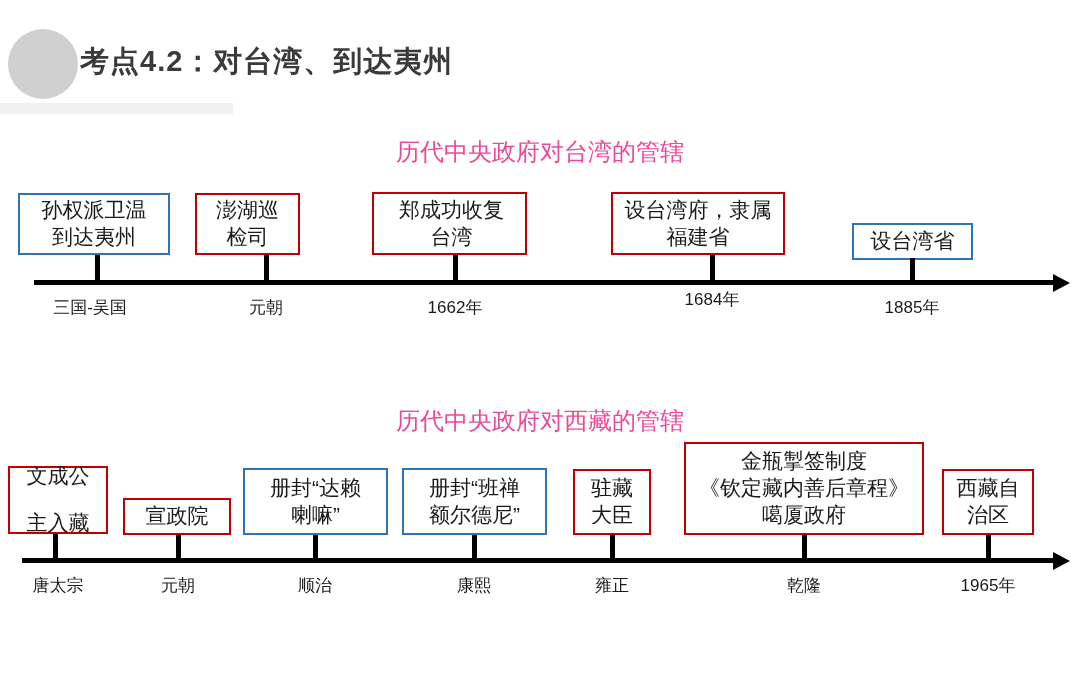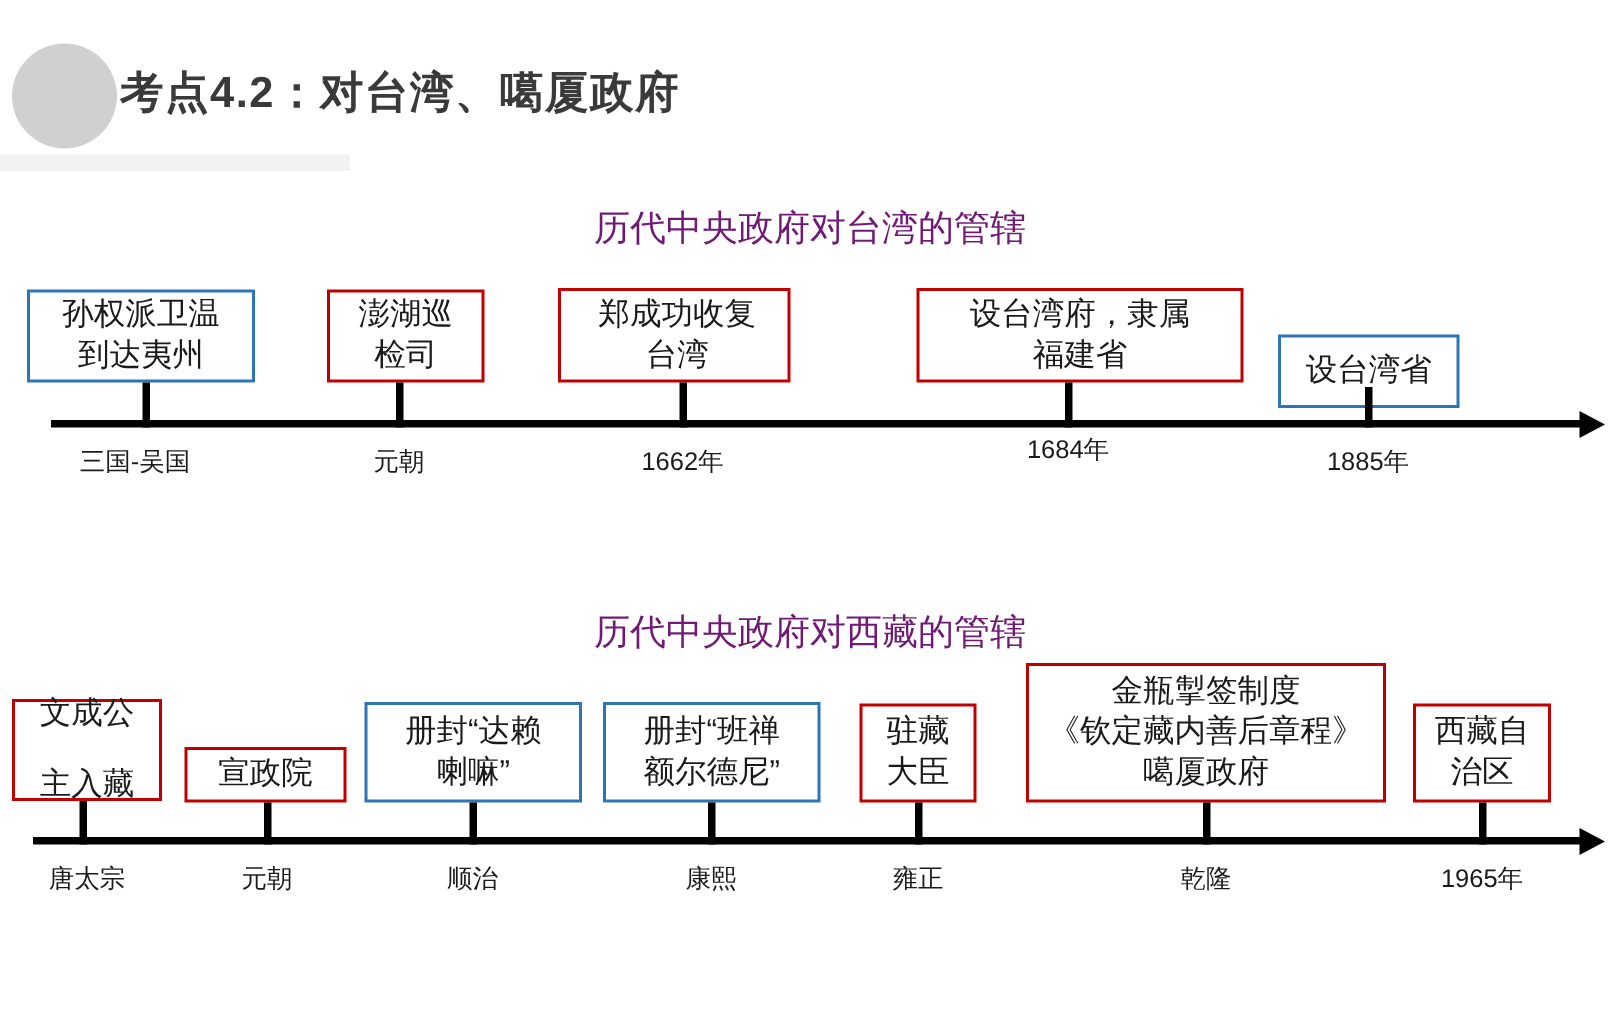--- a/index.html
+++ b/index.html
@@ -45,21 +45,21 @@
     color: #3a3a3a;
     white-space: nowrap;
   }
 
   
   .timeline-title {
     position: absolute;
     width: 1080px;
     text-align: center;
     font-size: 24px;
-    color: #701a75;
+    color: #ec4899;
     white-space: nowrap;
   }
   .axis {
     position: absolute;
     height: 5px;
     background: #000000;
   }
   .axis-arrow {
     position: absolute;
     width: 0; height: 0;
@@ -107,53 +107,53 @@
   #tl2-title { left: 0; top: 405px; }
   #tl2-axis  { left: 22px; top: 558px; width: 1034px; }
   #tl2-arrow { left: 1053px; top: 552px; }
 </style>
 </head>
 <body>
 
 <div id="header">
   <div id="header-band"></div>
   <div id="header-circle"></div>
-  <div id="header-title">考点4.2：对台湾、噶厦政府</div>
+  <div id="header-title">考点4.2：对台湾、到达夷州</div>
 </div>
 
 <div id="tl1">
   <div class="timeline-title" id="tl1-title">历代中央政府对台湾的管辖</div>
   <div class="axis" id="tl1-axis"></div>
   <div class="axis-arrow" id="tl1-arrow"></div>
   <div id="tl1-items">
       <div class="event-box blue" style="left: 18px; top: 193px; width: 152px; height: 62px;">
         <span class="ln">孙权派卫温</span>
         <span class="ln">到达夷州</span>
       </div>
       <div class="tick" style="left: 95px; top: 255px; height: 30px;"></div>
       <div class="axis-label" style="left: 90px; top: 296px;">三国-吴国</div>
-      <div class="event-box" style="left: 218px; top: 193px; width: 105px; height: 62px;">
+      <div class="event-box" style="left: 195px; top: 193px; width: 105px; height: 62px;">
         <span class="ln">澎湖巡</span>
         <span class="ln">检司</span>
       </div>
       <div class="tick" style="left: 264px; top: 255px; height: 30px;"></div>
       <div class="axis-label" style="left: 266px; top: 296px;">元朝</div>
       <div class="event-box" style="left: 372px; top: 192px; width: 155px; height: 63px; padding-left: 10px;">
         <span class="ln">郑成功收复</span>
         <span class="ln">台湾</span>
       </div>
       <div class="tick" style="left: 453px; top: 255px; height: 30px;"></div>
       <div class="axis-label" style="left: 455px; top: 296px;">1662年</div>
-      <div class="event-box" style="left: 611px; top: 192px; width: 218px; height: 63px; justify-content: flex-end;">
+      <div class="event-box" style="left: 611px; top: 192px; width: 174px; height: 63px; justify-content: flex-end;">
         <span class="ln">设台湾府，隶属</span>
         <span class="ln">福建省</span>
       </div>
       <div class="tick" style="left: 710px; top: 255px; height: 30px;"></div>
       <div class="axis-label" style="left: 712px; top: 288px;">1684年</div>
-      <div class="event-box blue" style="left: 852px; top: 223px; width: 121px; height: 49px;">
+      <div class="event-box blue" style="left: 852px; top: 223px; width: 121px; height: 37px;">
         <span class="ln">设台湾省</span>
       </div>
       <div class="tick" style="left: 910px; top: 258px; height: 27px;"></div>
       <div class="axis-label" style="left: 912px; top: 296px;">1885年</div>
     </div>
 </div>
 
 <div id="tl2">
   <div class="timeline-title" id="tl2-title">历代中央政府对西藏的管辖</div>
   <div class="axis" id="tl2-axis"></div>

